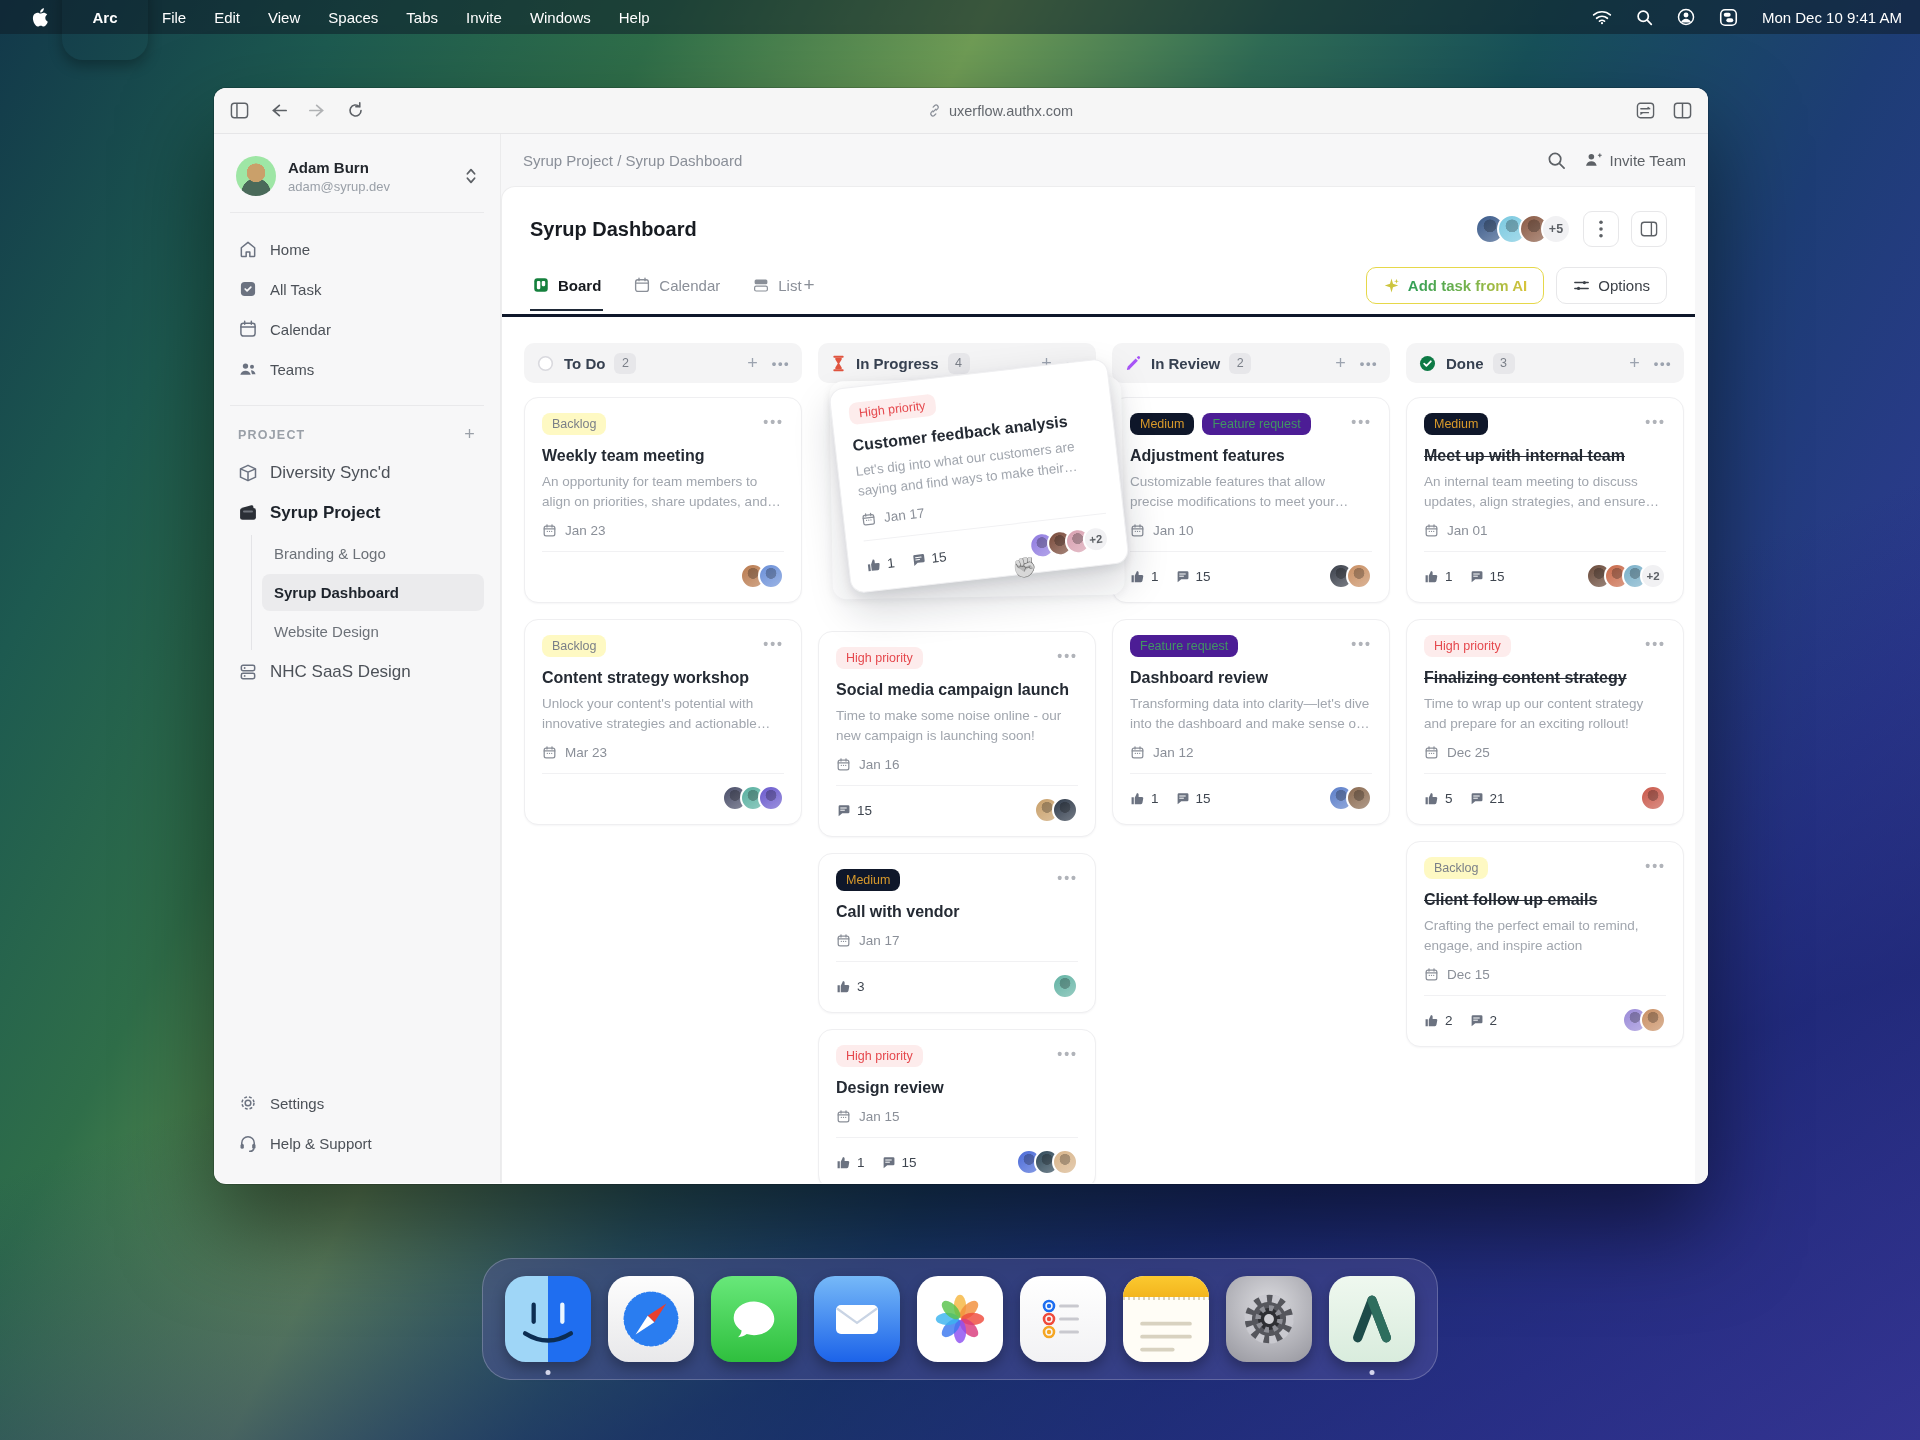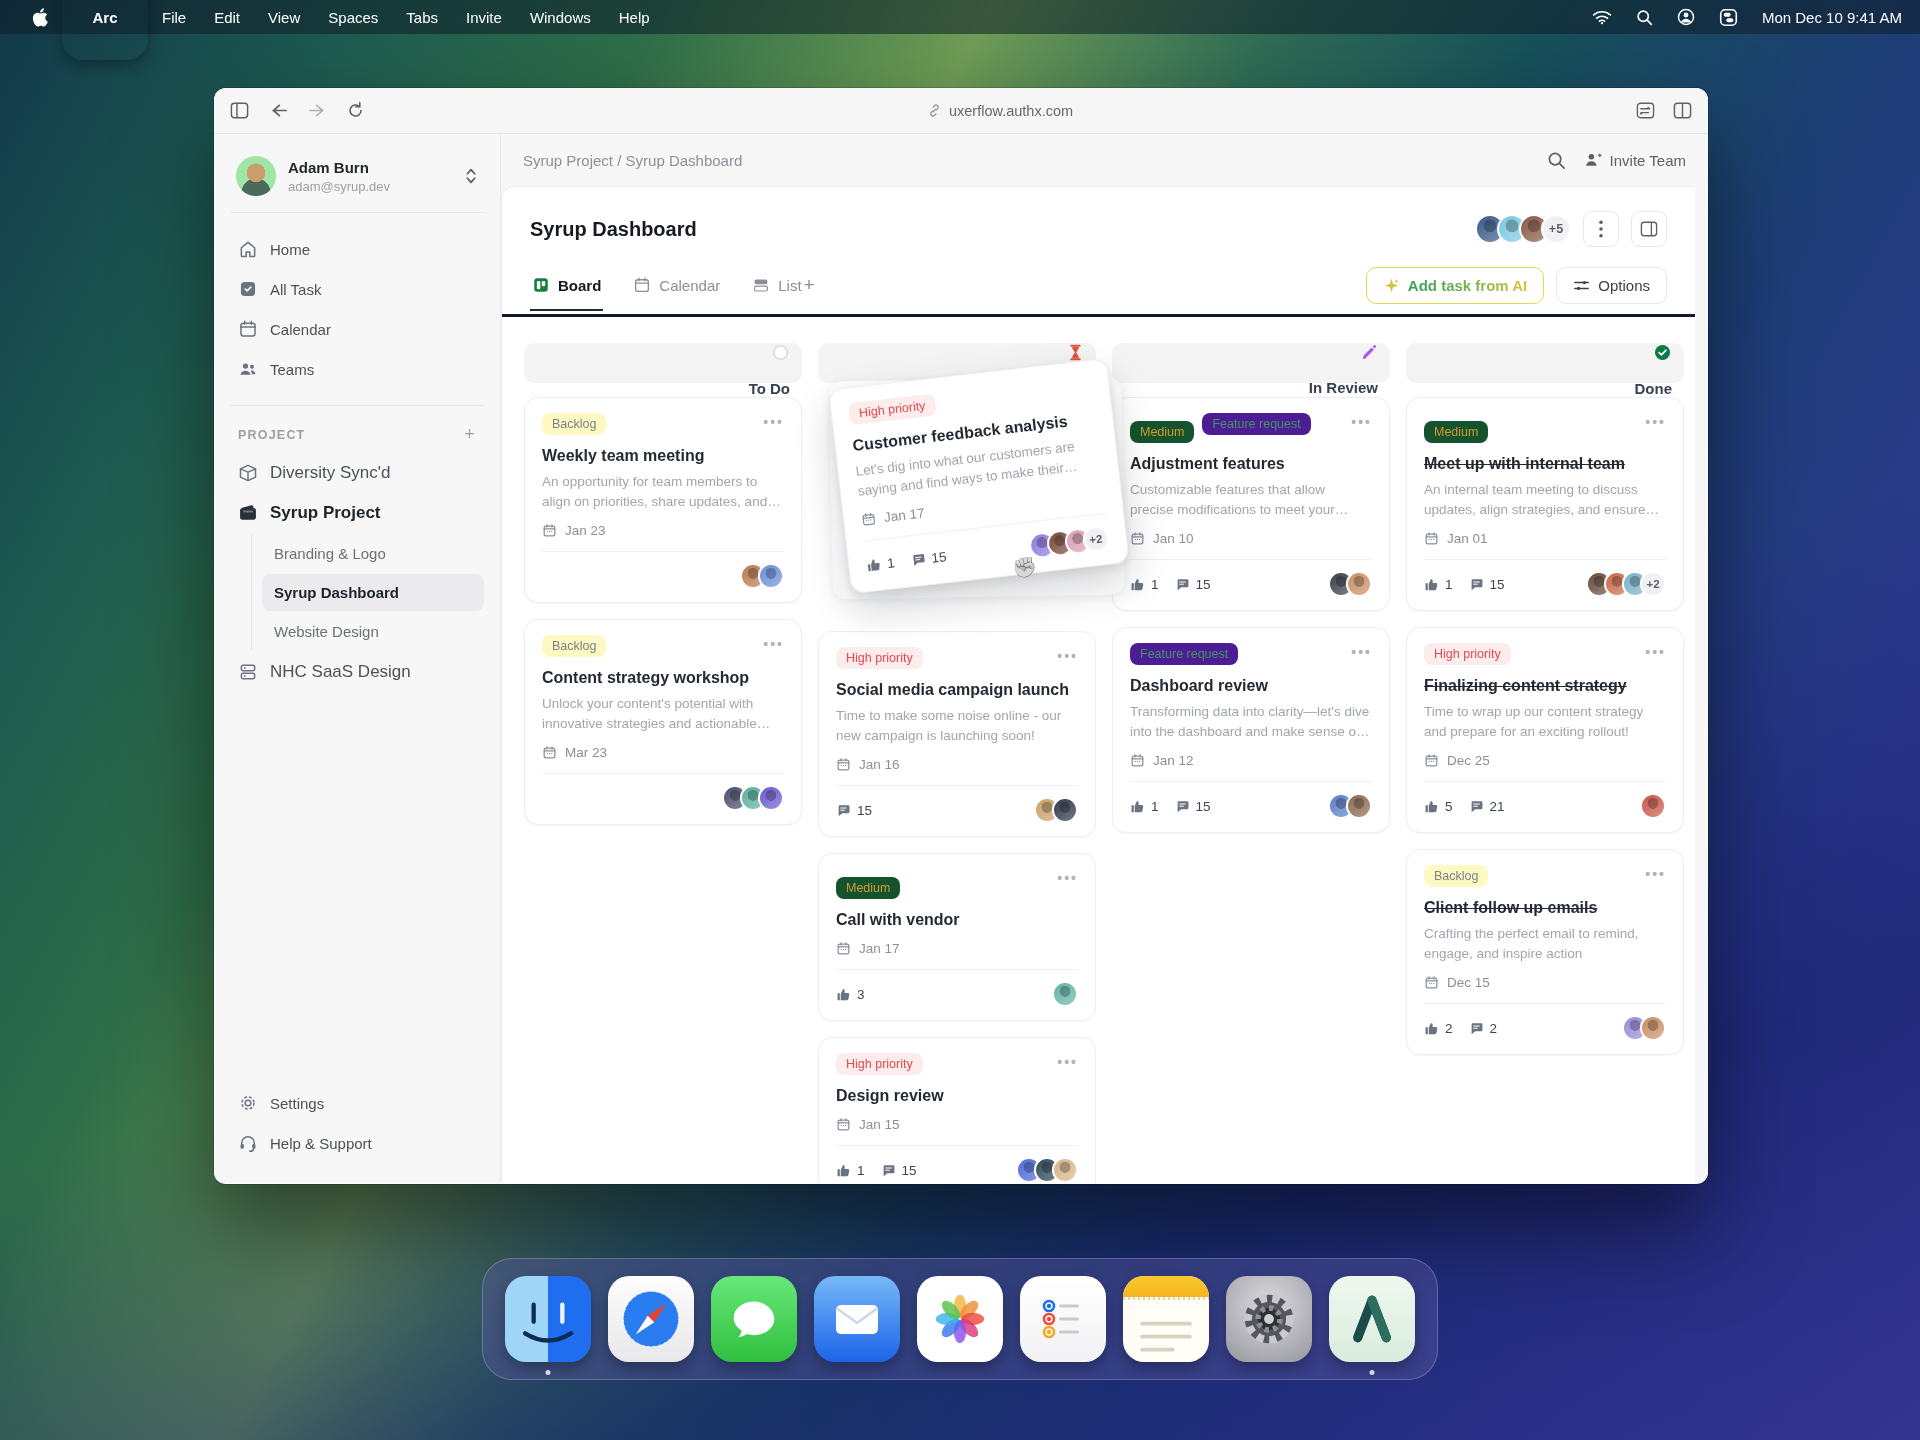--- a/index.html
+++ b/index.html
@@ -71,32 +71,32 @@
   .tab-add { color:#8a8f98; font-size:19px; padding-bottom:12px; }
   .tabsrow .r { margin-left:auto; display:flex; gap:12px; padding-bottom:10px; }
   .btn-ai { display:flex; align-items:center; gap:8px; border:1.5px solid #e6d84a; background:#fff; border-radius:10px; padding:9px 16px; font-size:15px; font-weight:600; }
   .btn-ai .txt { background:linear-gradient(90deg,#2f9e56 0%,#7db44a 55%,#d9c43a 100%); -webkit-background-clip:text; background-clip:text; color:transparent; }
   .btn-opt { display:flex; align-items:center; gap:8px; border:1px solid #e7e7e9; background:#fff; border-radius:10px; padding:9px 16px; font-size:15px; color:#3c4148; }
 
   
   .board { flex:1; overflow:hidden; padding:26px 22px; position:relative; }
   .cols { display:flex; gap:16px; position:relative; }
   .col { width:278px; flex:0 0 auto; }
-  .colhead { height:40px; background:#f4f4f5; border-radius:10px; display:flex; align-items:flex-end; gap:18px; padding:0 12px;flex-direction:column; }
+  .colhead { height:40px; background:#f4f4f5; border-radius:10px; display:flex; align-items:center; gap:9px; padding:0 12px; }
   .colhead .cname { font-size:15px; font-weight:600; color:#374151; }
   .colhead .ccount { background:#e7e7ea; border-radius:6px; min-width:22px; height:21px; padding:0 5px; display:flex; align-items:center; justify-content:center; font-size:12.5px; color:#7a7f88; }
   .colhead .hr { margin-left:auto; display:flex; align-items:center; gap:14px; color:#9ca3af; }
   .colhead .hr .g { font-size:18px; line-height:1; }
   .cards { margin-top:14px; display:flex; flex-direction:column; gap:16px; }
   .card { background:#fff; border:1px solid #efeff1; border-radius:14px; padding:15px 17px 13px; box-shadow:0 1px 2px rgba(17,24,39,.04); }
   .tagrow { display:flex; align-items:flex-start; gap:8px; }
   .tag { font-size:12.5px; padding:4px 10px; border-radius:8px; white-space:nowrap; }
   .tag.backlog { background:#fef9c3; color:#7a7f88; }
   .tag.high { background:#fdecec; color:#e5484d; }
-  .tag.medium { background:#14532d; color:#d99a2b;margin-top:8px; }
+  .tag.medium { background:#0f172a; color:#d99a2b; }
   .tag.feature { background:#4c1d95; color:#419662; }
   .tagrow .dots { margin-left:auto; color:#b0b3b9; letter-spacing:2px; font-weight:700; font-size:14px; line-height:1; padding-top:2px; }
   .ctitle { margin-top:12px; font-size:16px; font-weight:700; color:#242a33; }
   .ctitle.struck { text-decoration:line-through; }
   .cdesc { margin-top:7px; font-size:13.5px; line-height:1.45; color:#a1a6ae; display:-webkit-box; -webkit-line-clamp:2; -webkit-box-orient:vertical; overflow:hidden; }
   .cdate { margin-top:12px; display:flex; align-items:center; gap:8px; color:#8a8f98; font-size:13.5px; }
   .cfoot { margin-top:13px; border-top:1px solid #f1f1f3; padding-top:11px; display:flex; align-items:center; gap:16px; min-height:37px; }
   .stat { display:flex; align-items:center; gap:6px; color:#3f4650; font-size:13.5px; }
   .stat svg { color:#6b7280; }
   .cfoot .faces { margin-left:auto; display:flex; }

